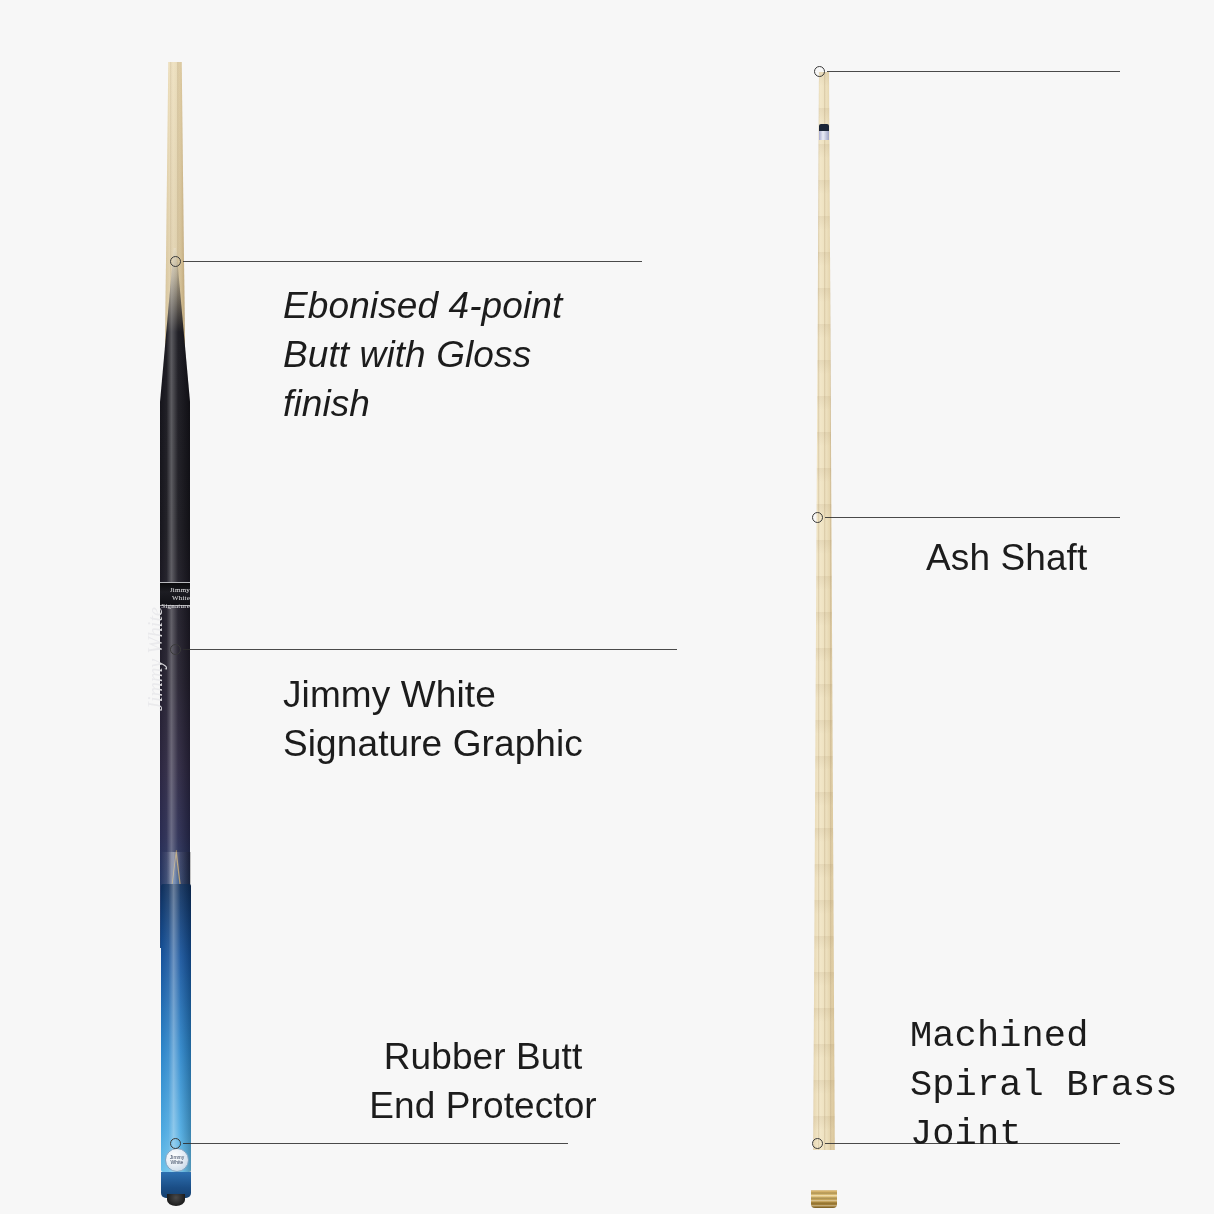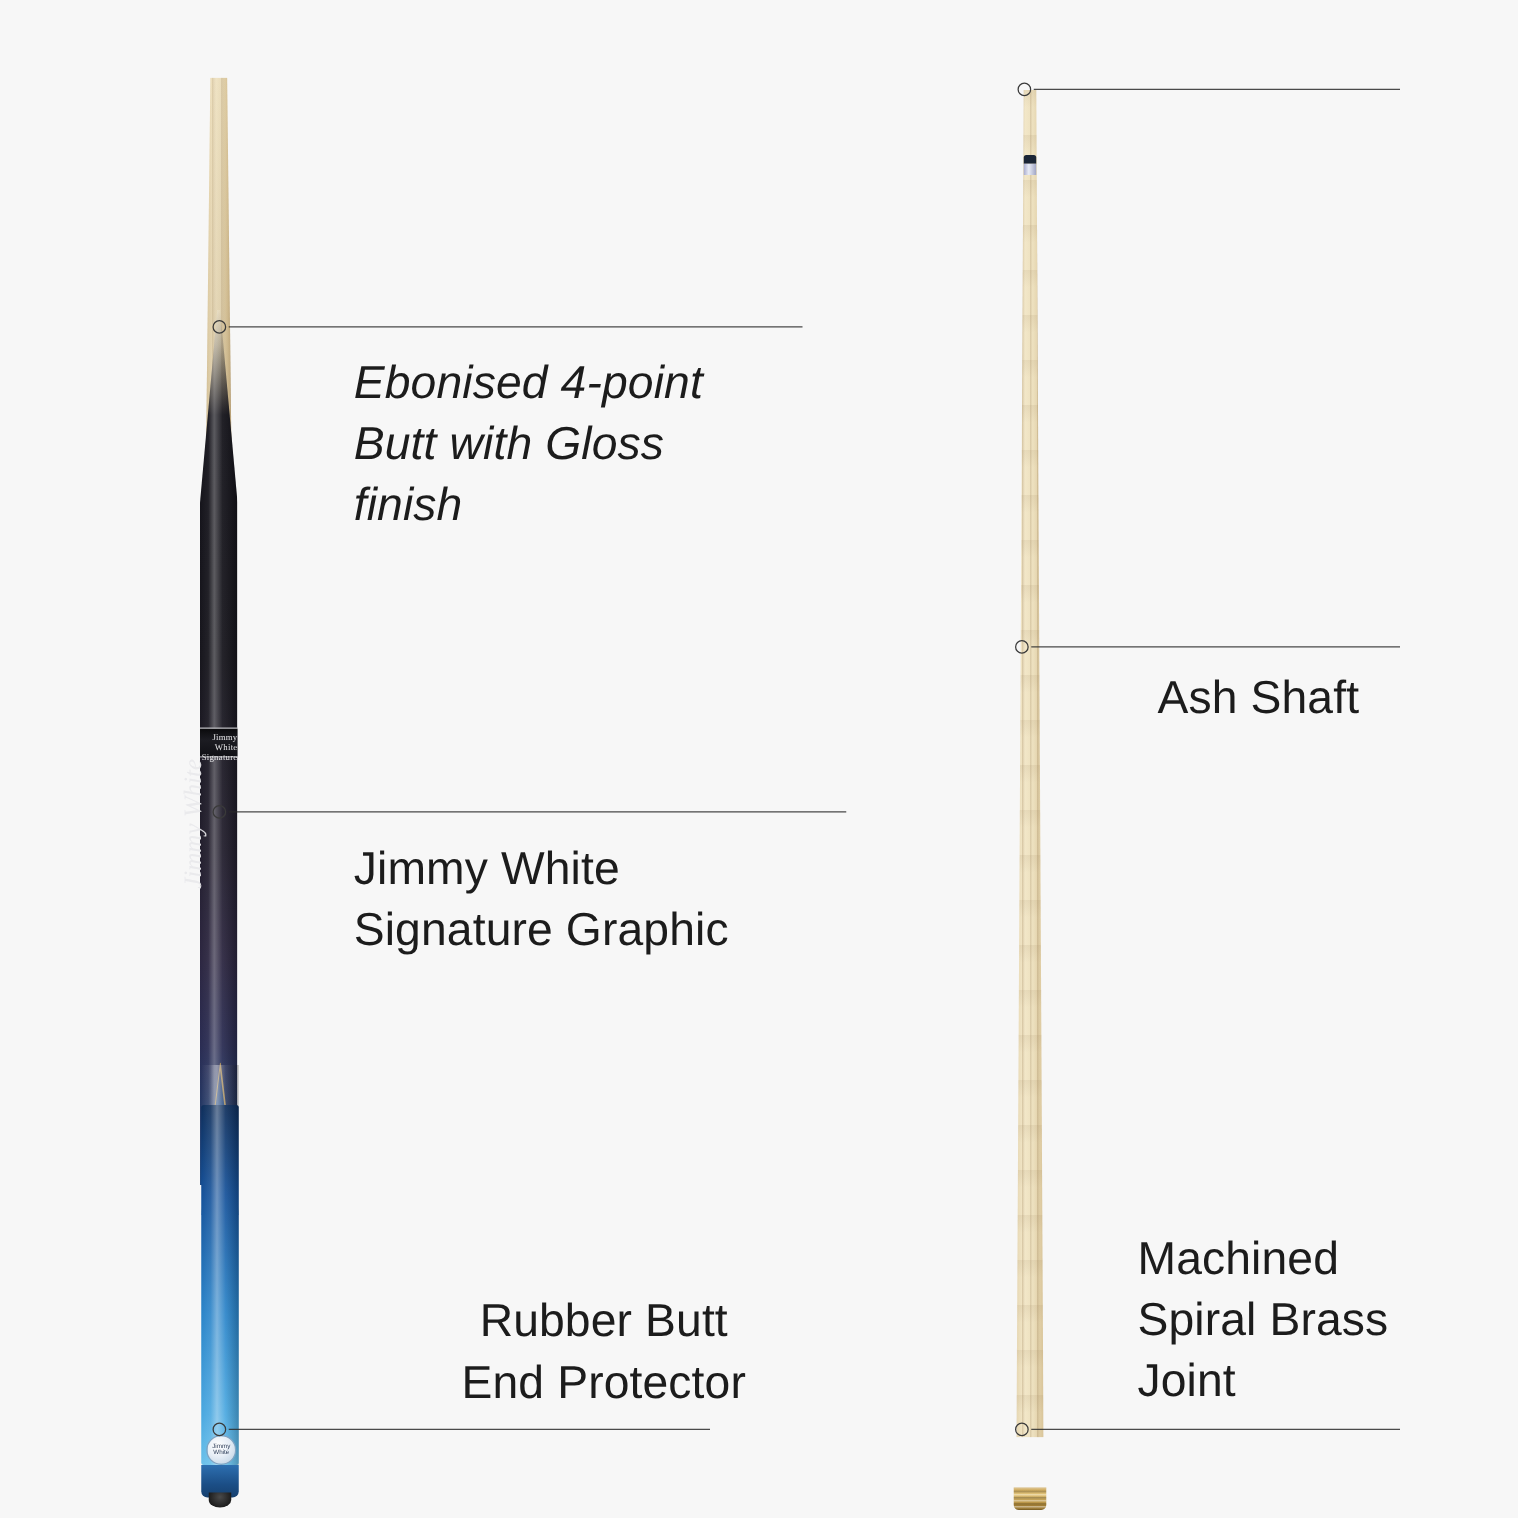--- a/index.html
+++ b/index.html
@@ -341,17 +341,17 @@
 
   <div class="callout-dot" style="left:814px; top:66px;"></div>
   <div class="callout-line" style="left:827px; top:71px; width:293px;"></div>
 
   <div class="callout-dot" style="left:812px; top:512px;"></div>
   <div class="callout-line" style="left:825px; top:517px; width:295px;"></div>
   <div class="callout-label" style="left:910px; top:533px; width:290px;margin-left:16px;">Ash Shaft</div>
 
   <div class="callout-dot" style="left:812px; top:1138px;"></div>
   <div class="callout-line" style="left:825px; top:1143px; width:295px;"></div>
-  <div class="callout-label" style="left:910px; top:982px; width:290px;">Machined
+  <div class="callout-label" style="left:910px; top:1012px; width:290px;font-family:Liberation Mono, monospace;">Machined
 Spiral Brass
 Joint</div>
 
 </div>
 
 </body></html>

